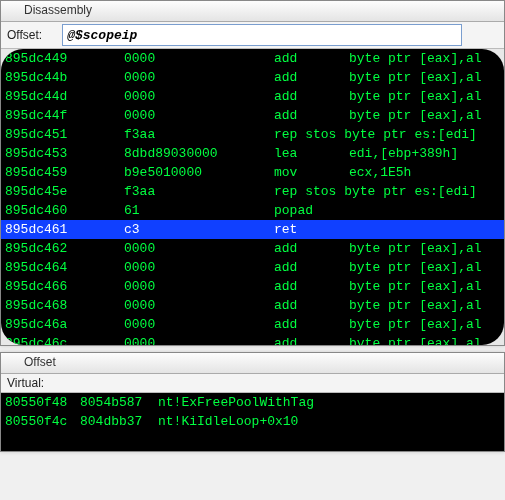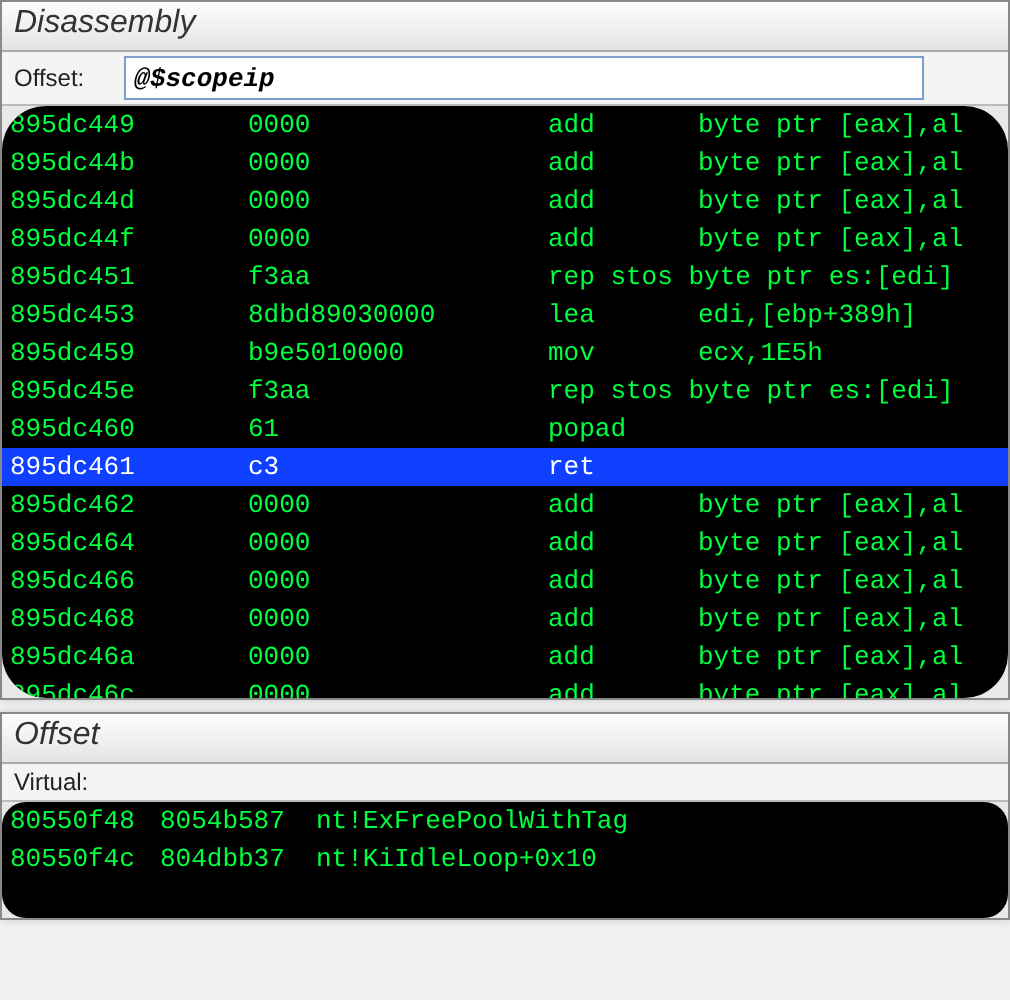--- a/index.html
+++ b/index.html
@@ -12,26 +12,25 @@
     height: 500px;
     overflow: hidden;
   }
   .panel {
     border: 1px solid #888;
     background: #e8e8e8;
     margin-bottom: 6px;
     box-shadow: 0 0 4px rgba(0,0,0,0.15);
   }
   .panel-title {
-    font-size: 16px;
+    font-size: 12px;
     color: #333;
-    padding: 2px 6px 4px 6px;
+    padding: 2px 6px 4px 23px;
     background: linear-gradient(#fdfdfd, #e4e4e4);
     border-bottom: 1px solid #aaa;
-    font-style: italic;
   }
   .toolbar {
     display: flex;
     align-items: center;
     padding: 2px 6px;
     background: #f4f4f4;
     border-bottom: 1px solid #bbb;
     gap: 20px;
   }
   .field-label {
@@ -72,21 +71,21 @@
   .c-bytes { color: #00ff40; min-width: 150px; margin-left: 44px; }
   .c-mnem { color: #00ff40; min-width: 75px; }
   .c-ops  { color: #00ff40; }
   .row.hl .c-addr, .row.hl .c-bytes, .row.hl .c-mnem, .row.hl .c-ops {
      color: #fff;
   }
   .m-addr { color: #00ff40; min-width: 75px; }
   .m-val  { color: #00ff40; min-width: 78px; }
   .m-sym  { color: #00ff40; }
   .disasm-list { height: 296px; overflow: hidden; border-radius: 22px; }
-  .mem-list { height: 58px; overflow: hidden; border-radius: 12px; }
+  .mem-list { height: 58px; overflow: hidden; }
   .mem-input {
     font-family: Consolas, "Courier New", monospace;
     font-size: 13px;
     font-style: normal;
     font-weight: normal;
     padding: 1px 4px;
     border: 1px solid #7a9ecf;
     background: #fff;
     min-width: 390px;
     height: 18px;

